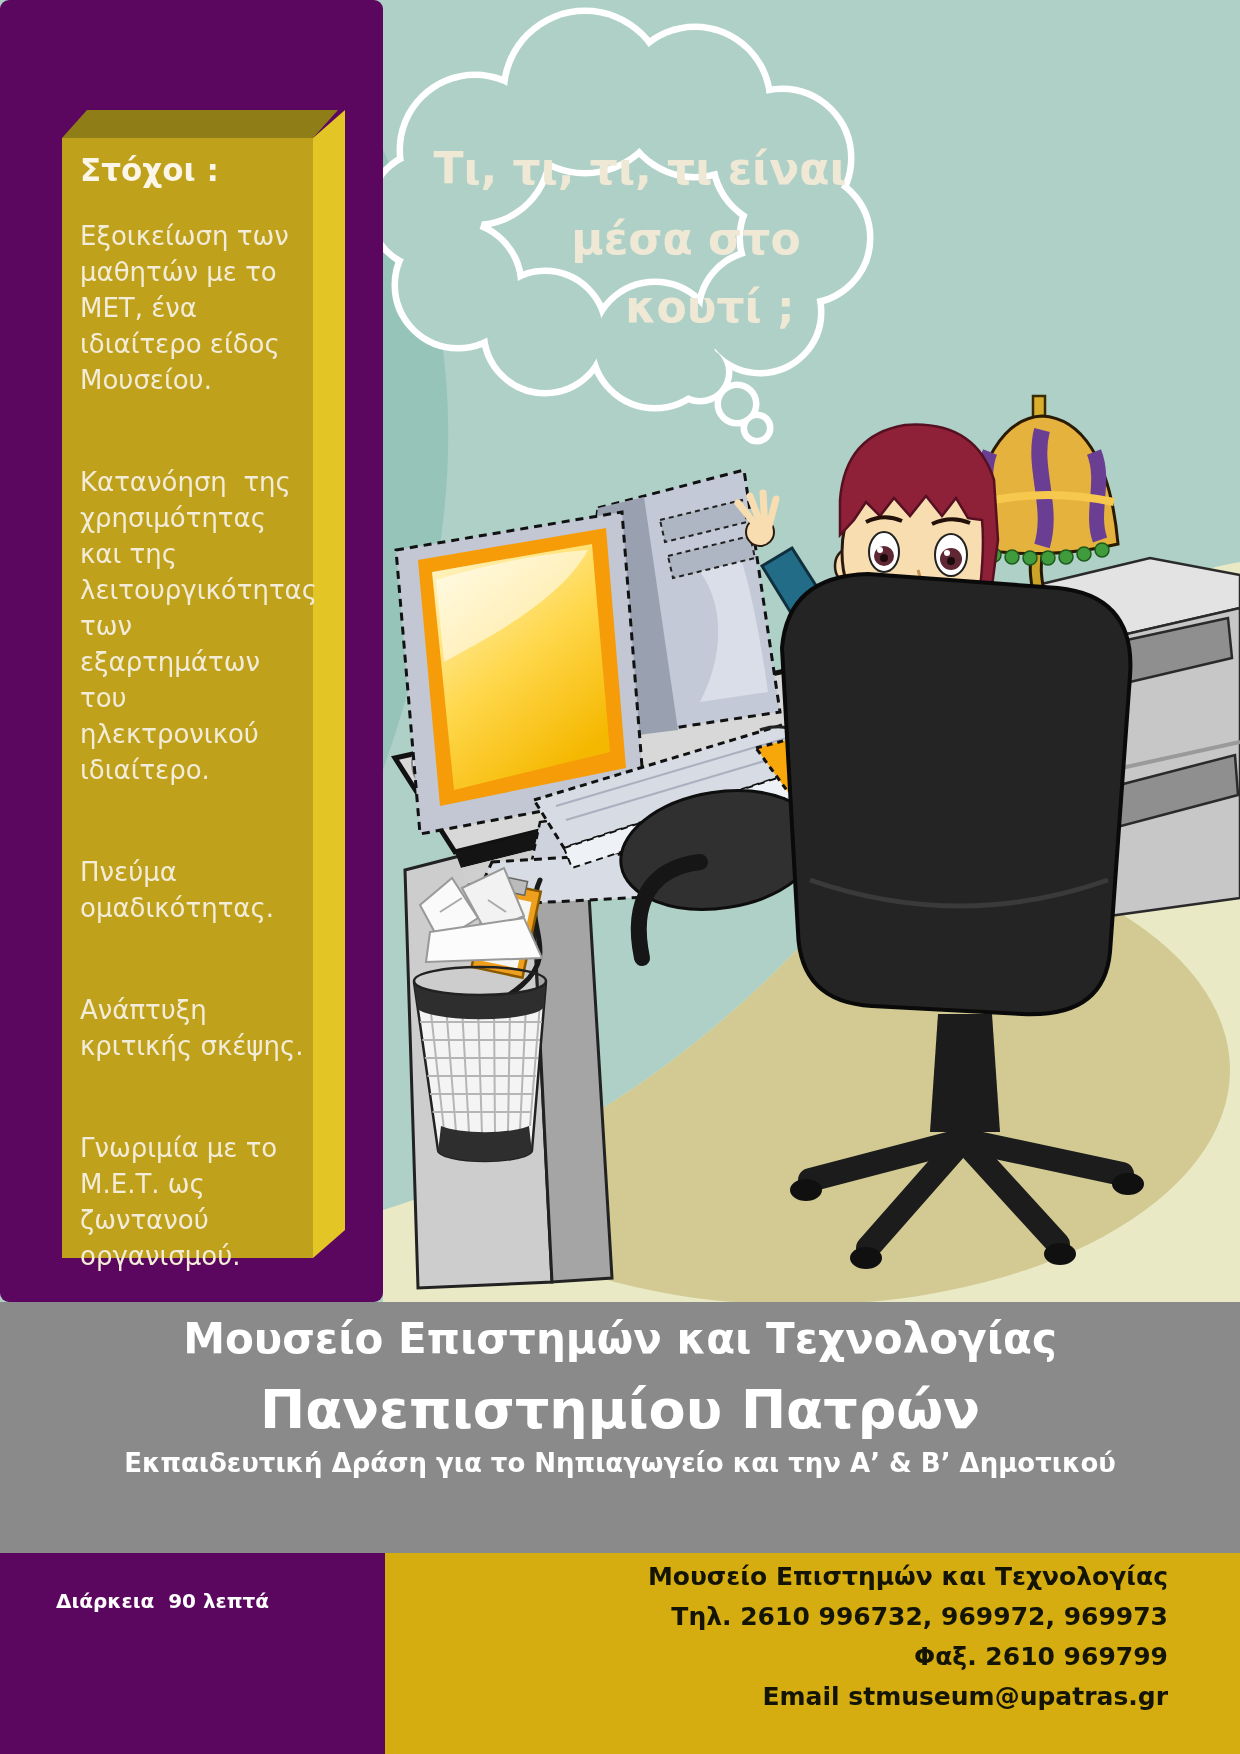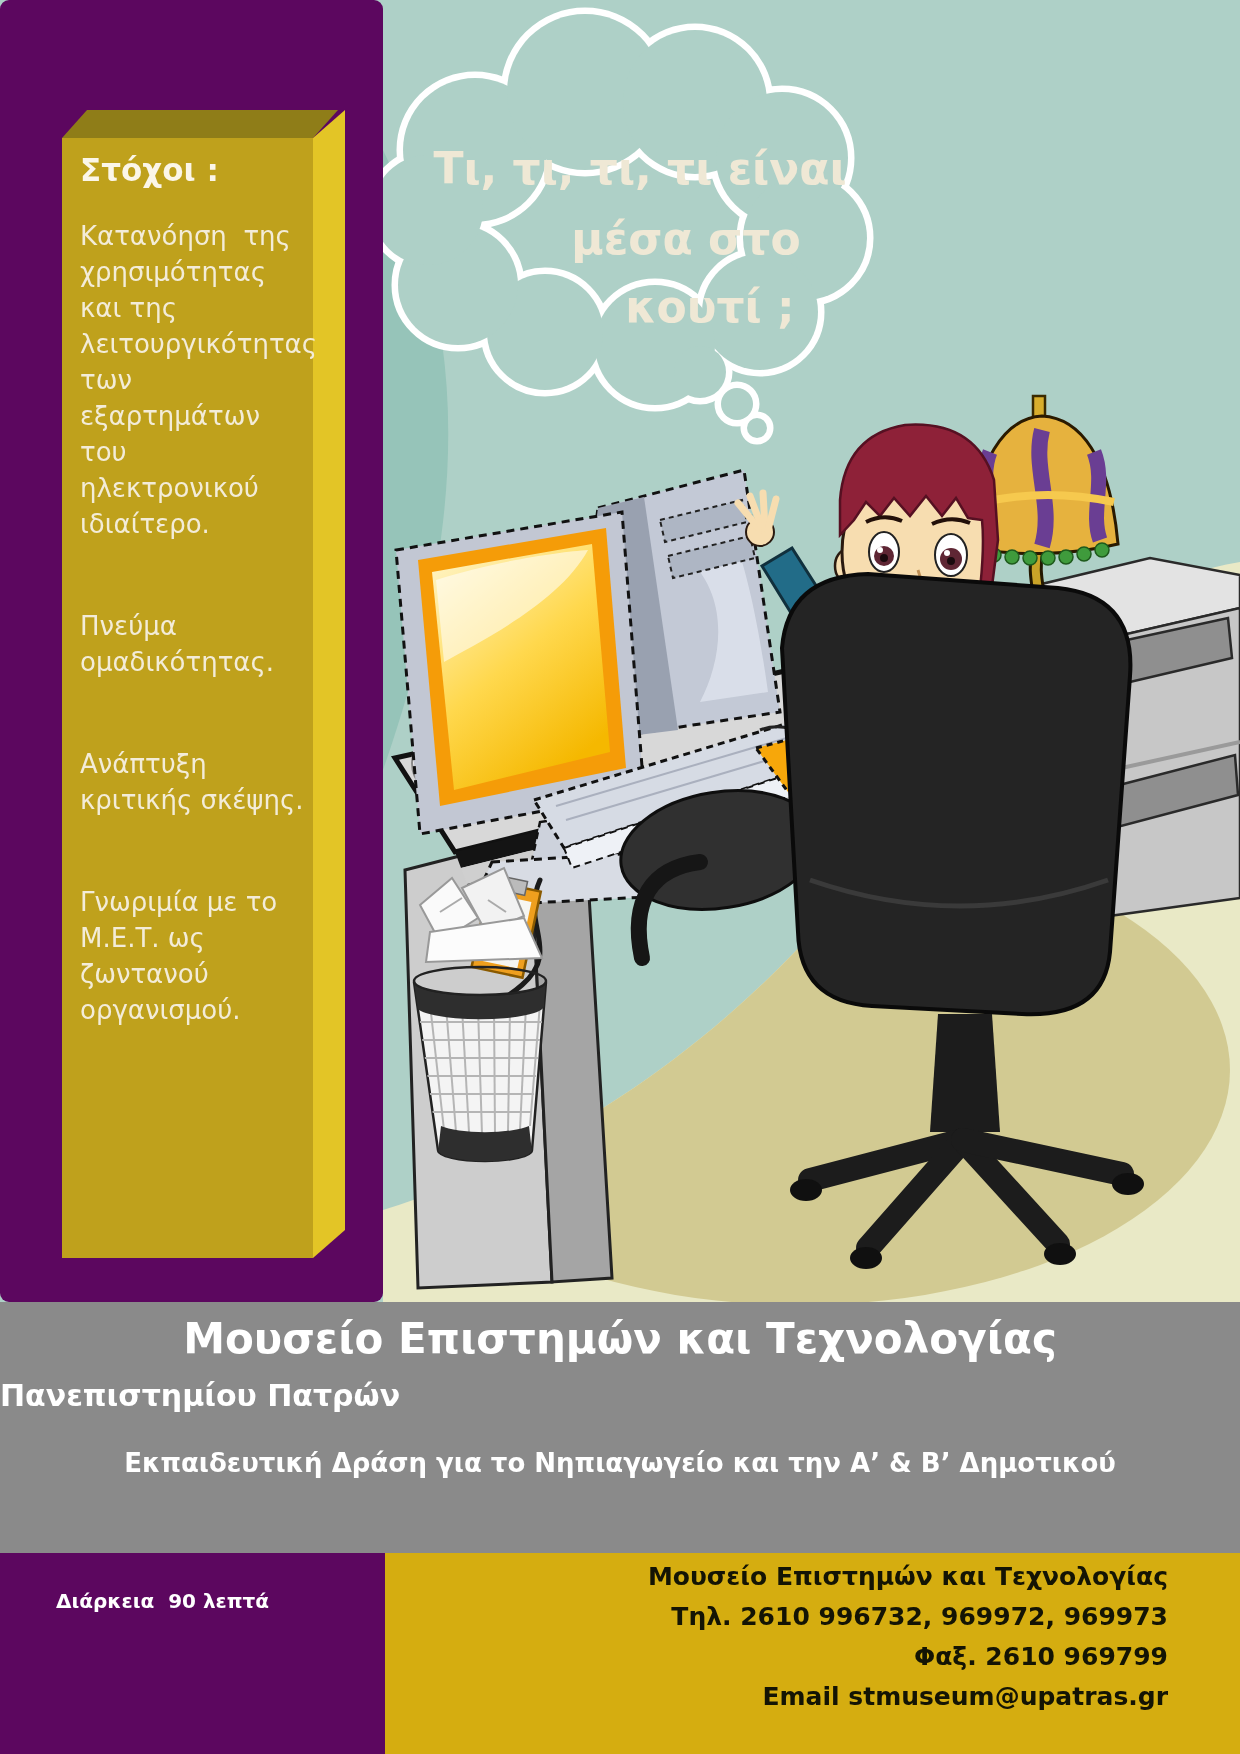--- a/index.html
+++ b/index.html
@@ -19,22 +19,22 @@
   .box-item{margin:0 0 66px 0;white-space:pre-wrap;}
   .box-item:last-child{margin-bottom:0;}
 
   
   .scene{position:absolute;left:383px;top:0;width:857px;height:1302px;}
 
   
   .banner{position:absolute;left:0;top:1302px;width:1240px;height:251px;background:#8a8a8a;color:#fff;}
   .banner .b1{position:absolute;top:12px;left:0;width:100%;text-align:center;
       font-size:42px;font-weight:bold;}
-  .banner .b2{position:absolute;top:76px;left:0;width:100%;
-      font-size:30px;font-weight:bold;}
+  .banner .b2{position:absolute;top:76px;left:0;width:100%;text-align:center;
+      font-size:54px;font-weight:bold;}
   .banner .sub{position:absolute;top:146px;left:0;width:100%;text-align:center;
       font-size:26px;font-weight:bold;}
   .banner .headline{position:absolute;top:186px;left:0;width:100%;text-align:center;
       font-size:52px;font-weight:bold;letter-spacing:-1px;
       text-shadow:4px 4px 0 #4e4456;}
 
   
   .footer{position:absolute;left:0;top:1553px;width:1240px;height:201px;}
   .f-purple{position:absolute;left:0;top:0;width:385px;height:201px;background:#5c075f;}
   .f-gold{position:absolute;left:385px;top:0;width:855px;height:201px;background:#d5ad10;}
@@ -47,20 +47,21 @@
 <body>
 
 <div class="page">
 
   <div class="sidebar">
     <div class="box-face-top"></div>
     <div class="box-face-right"></div>
     <div class="box-face-front"></div>
     <div class="box-text">
       <div class="box-title">Στόχοι :</div>
+      <div class="box-item">Εξοικείωση των μαθητών με το ΜΕΤ, ένα ιδιαίτερο είδος Μουσείου.</div>
       <div class="box-item">Κατανόηση  της χρησιμότητας και της λειτουργικότητας των εξαρτημάτων του ηλεκτρονικού ιδιαίτερο.</div>
       <div class="box-item">Πνεύμα ομαδικότητας.</div>
       <div class="box-item">Ανάπτυξη κριτικής σκέψης.</div>
       <div class="box-item">Γνωριμία με το Μ.Ε.Τ. ως ζωντανού οργανισμού.</div>
     </div>
   </div>
 
   <svg class="scene" viewBox="383 0 857 1302">
     <defs>
       <linearGradient id="screenGrad" x1="0" y1="0" x2="0.6" y2="1">

